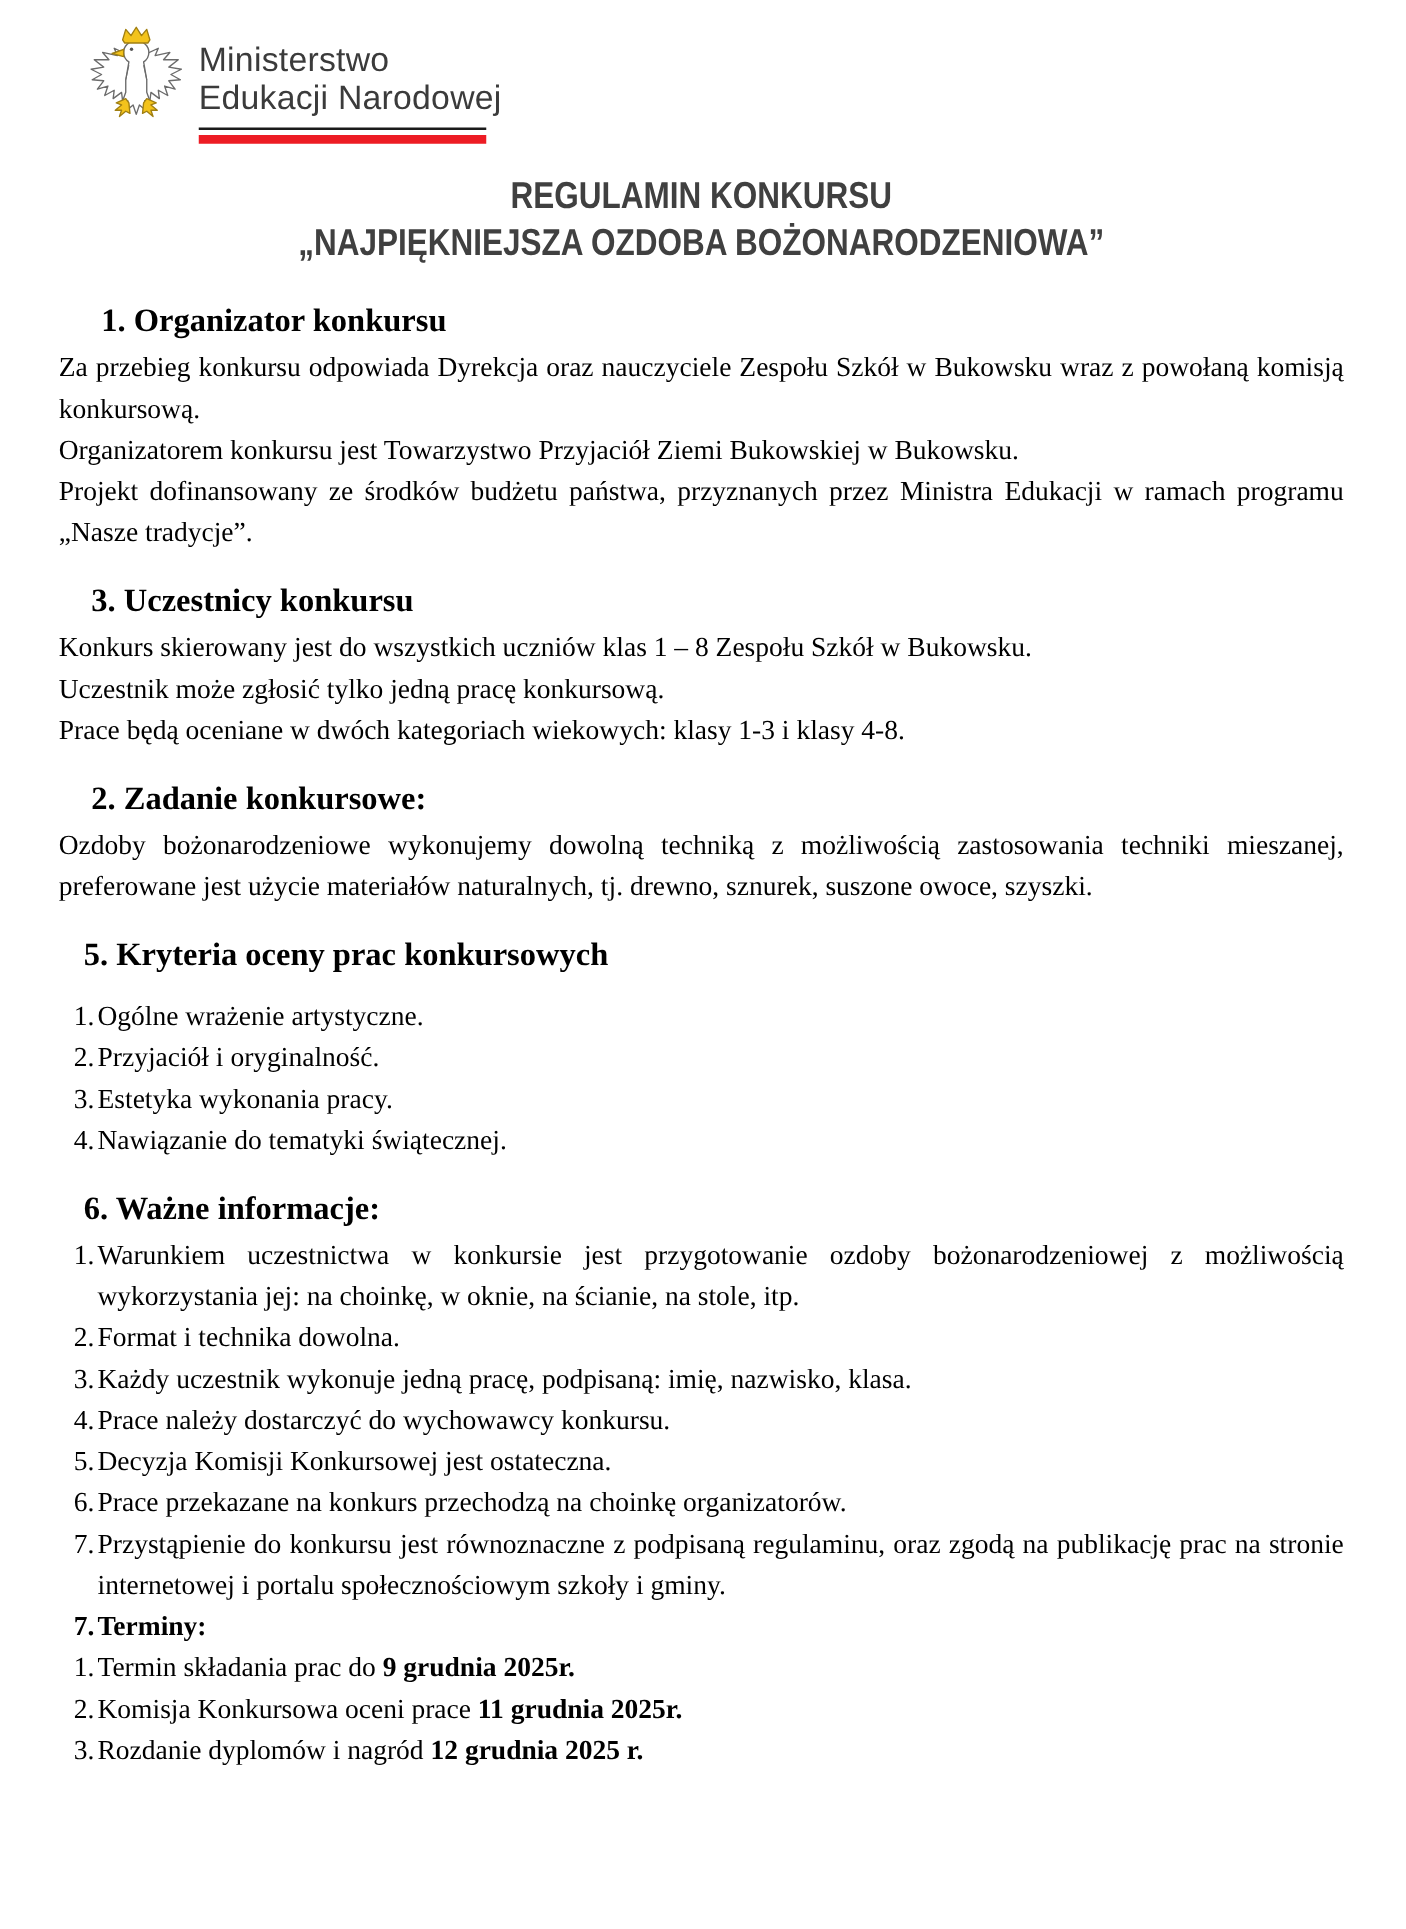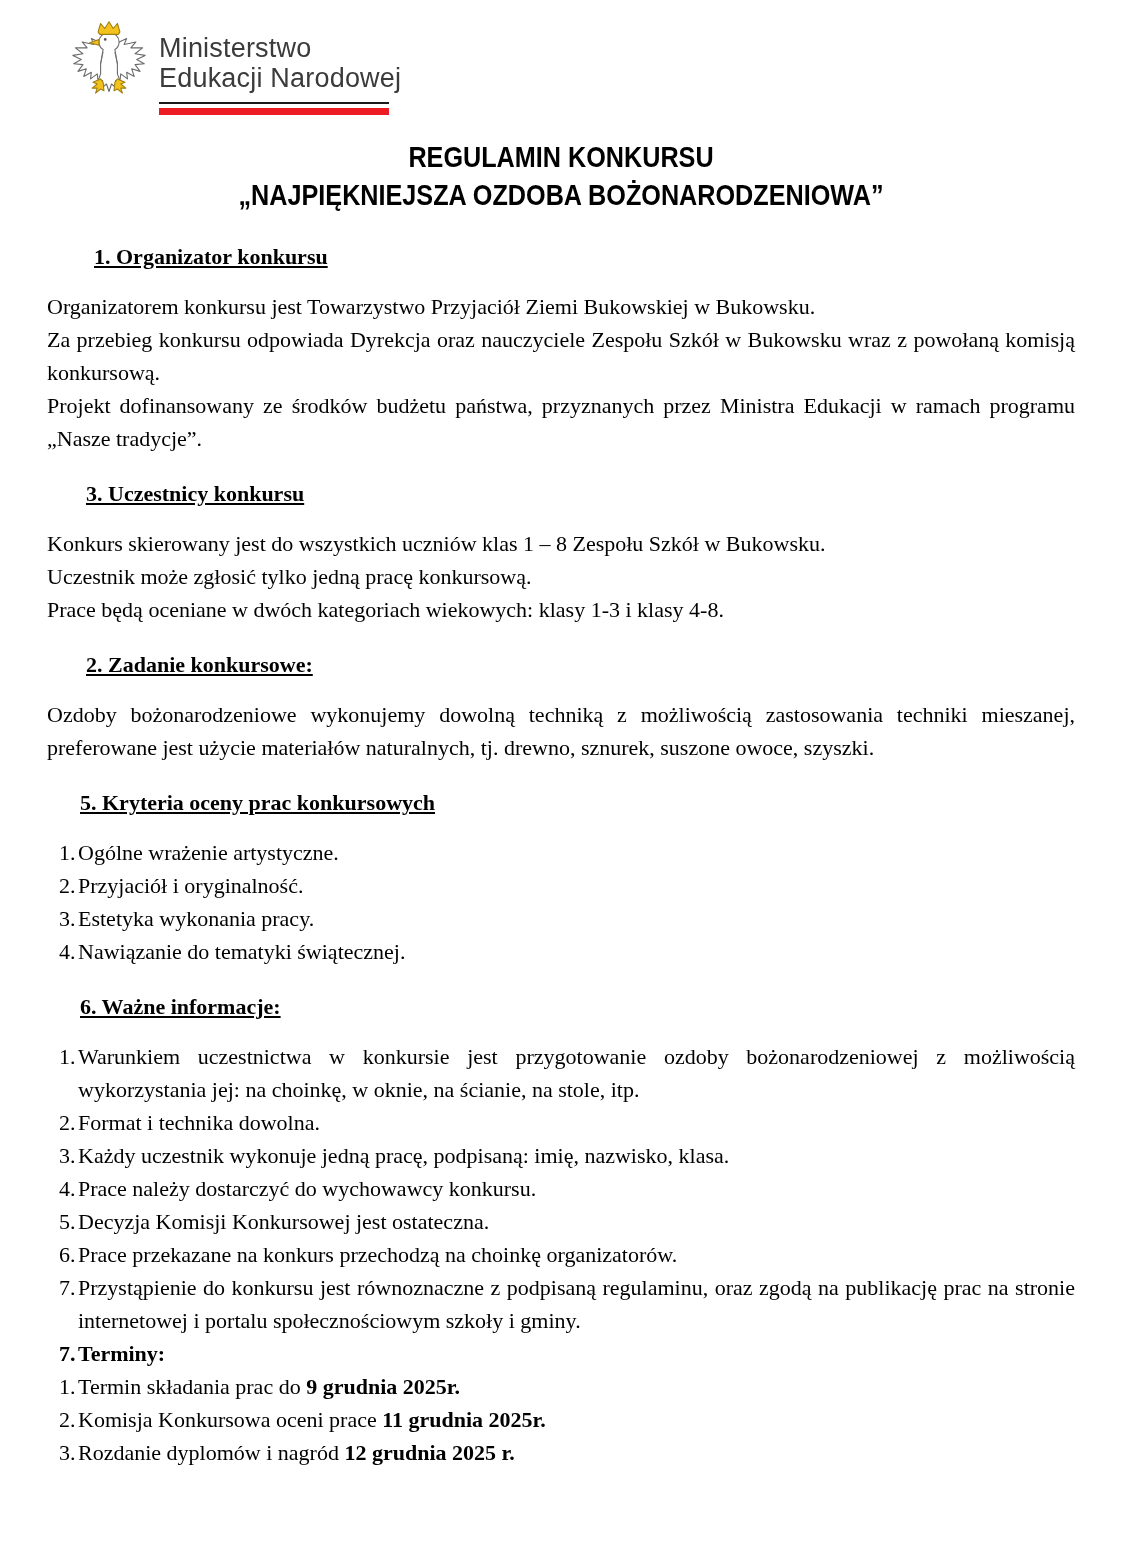--- a/index.html
+++ b/index.html
@@ -33,37 +33,36 @@
   .rule-red   { width: 230px; height: 7px; background: #ed1c24; margin-top: 4px; }
 
   
   .doc-title {
     margin: 22px 0 26px 0;
     text-align: center;
     font-family: "Liberation Sans", sans-serif;
     font-weight: bold;
     font-size: 30px;
     line-height: 38px;
-    color: #000000;
+    color: #404040;
   }
   .doc-title .tline {
     display: block;
     transform: scaleX(0.84);
     transform-origin: center;
     white-space: nowrap;
   }
 
   
   section { margin-top: 22px; }
   .sec-h {
-    font-size: 22px;
+    font-size: 26px;
     font-weight: bold;
-    margin: 17px;
+    margin: 4px;
     line-height: 33px;
-    text-decoration: underline;
   }
   .ind-lg { padding-left: 30px; }
   .ind-md { padding-left: 22px; }
   .ind-sm { padding-left: 16px; }
   .body-p { margin: 0; text-align: justify; }
 
   
   .plist { list-style: none; margin: 0; padding: 0 0 0 12px; }
   .plist li { display: flex; line-height: 33px; }
   .plist .num { flex: 0 0 19px; }
@@ -111,22 +110,22 @@
     </div>
   </header>
 
   <h1 class="doc-title">
     <span class="tline">REGULAMIN KONKURSU</span>
     <span class="tline">„NAJPIĘKNIEJSZA OZDOBA BOŻONARODZENIOWA”</span>
   </h1>
 
   <section>
     <h2 class="sec-h ind-lg">1. Organizator konkursu</h2>
+    <p class="body-p">Za przebieg konkursu odpowiada Dyrekcja oraz nauczyciele Zespołu Szkół w Bukowsku wraz z powołaną komisją konkursową.</p>
     <p class="body-p">Organizatorem konkursu jest Towarzystwo Przyjaciół  Ziemi Bukowskiej w Bukowsku.</p>
-    <p class="body-p">Za przebieg konkursu odpowiada Dyrekcja oraz nauczyciele Zespołu Szkół w Bukowsku wraz z powołaną komisją konkursową.</p>
     <p class="body-p">Projekt dofinansowany ze środków budżetu państwa, przyznanych przez Ministra Edukacji w ramach programu „Nasze tradycje”.</p>
   </section>
 
 
   <section>
     <h2 class="sec-h ind-md">3. Uczestnicy konkursu</h2>
     <p class="body-p">Konkurs skierowany jest do wszystkich uczniów klas 1 – 8 Zespołu Szkół w Bukowsku.</p>
     <p class="body-p">Uczestnik może zgłosić tylko jedną pracę konkursową.</p>
     <p class="body-p">Prace będą oceniane w dwóch kategoriach wiekowych: klasy 1-3 i klasy 4-8.</p>
   </section>

